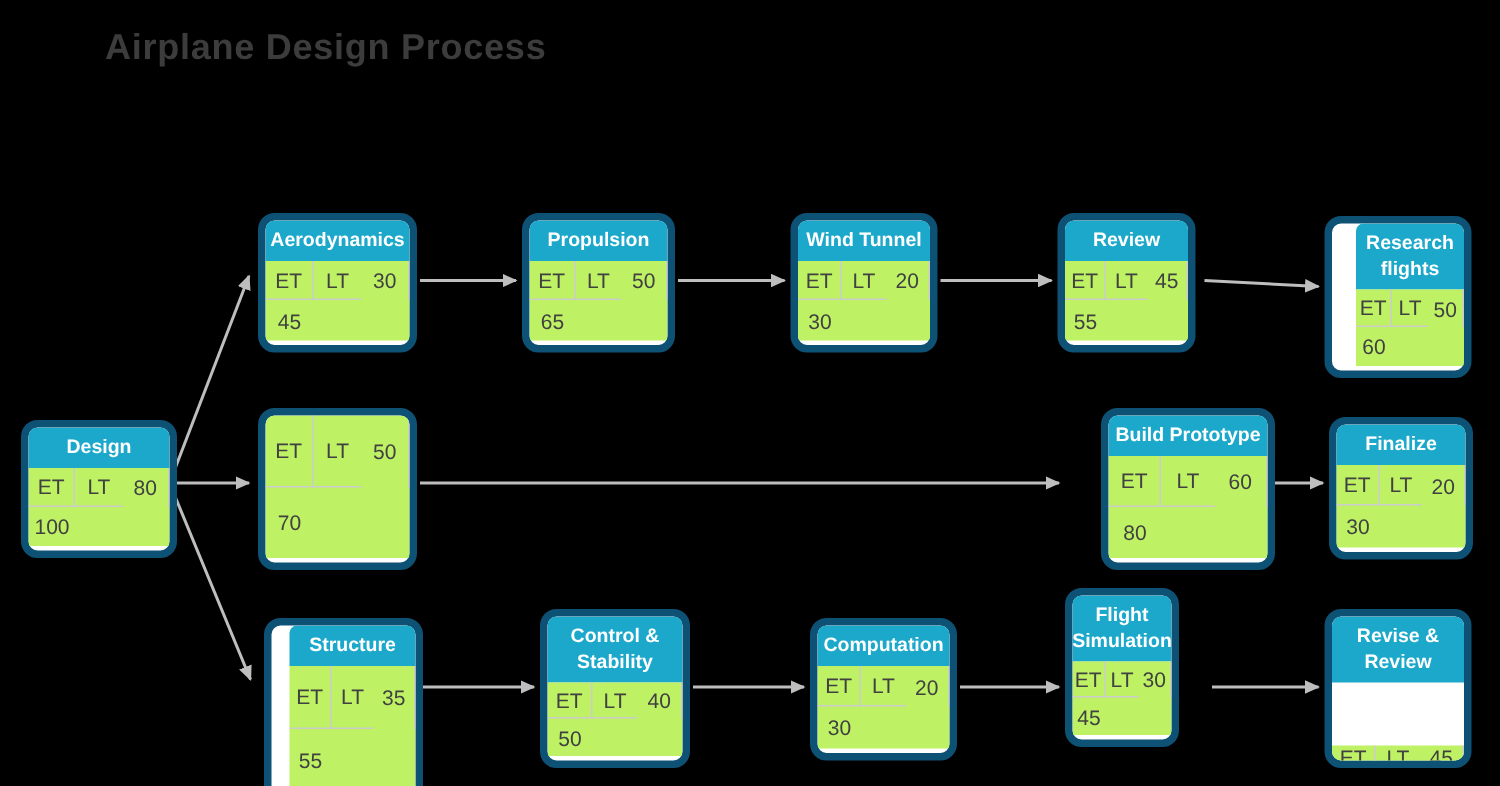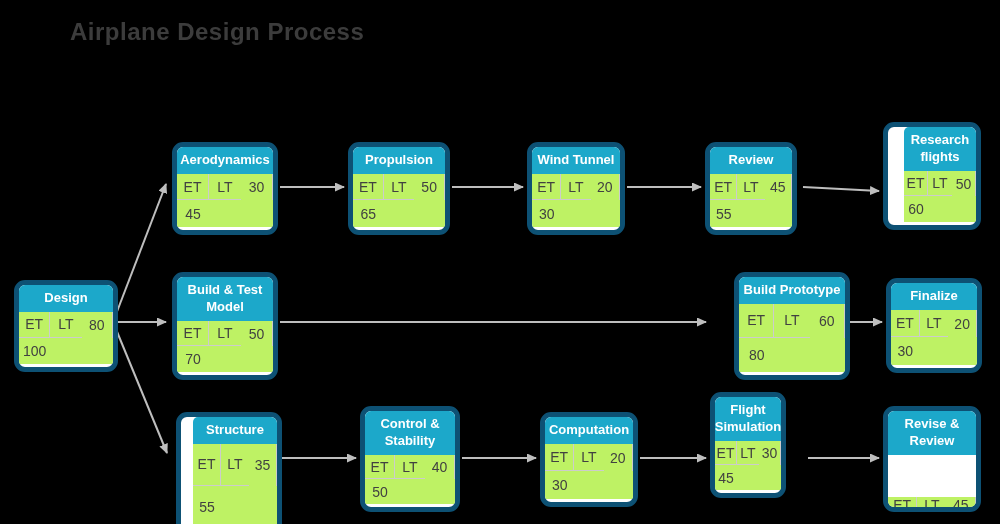--- a/index.html
+++ b/index.html
@@ -71,21 +71,21 @@
   }
   .cell.c-left  { border-right: 1px solid #cccccc; }
   .cell.r-top   { border-bottom: 1px solid #cccccc; }
 
   
   .n-design            { left: 14px;  top: 280px; width: 104px;  height: 92px; }
   .n-aerodynamics      { left: 172px; top: 142px; width: 106px; height: 93px; }
   .n-propulsion        { left: 348px; top: 142px; width: 102px; height: 93px; }
   .n-wind-tunnel       { left: 527px; top: 142px; width: 98px;  height: 93px; }
   .n-review            { left: 705px; top: 142px; width: 92px;  height: 93px; }
-  .n-research-flights  { left: 883px; top: 122px; width: 98px;  height: 108px; padding-left: 16px; }
+  .n-research-flights  { left: 883px; top: 144px; width: 98px;  height: 108px; padding-left: 16px; }
   .n-build-test-model  { left: 172px; top: 272px; width: 106px; height: 108px; }
   .n-build-prototype   { left: 734px; top: 272px; width: 116px;  height: 108px; }
   .n-finalize          { left: 886px; top: 278px; width: 96px;  height: 95px; }
   .n-structure         { left: 176px; top: 412px; width: 106px; height: 124px; padding-left: 12px; }
   .n-control-stability { left: 360px; top: 406px; width: 100px; height: 106px; }
   .n-computation       { left: 540px; top: 412px; width: 98px;  height: 95px; }
   .n-flight-simulation { left: 710px; top: 392px; width: 76px;  height: 106px; }
   .n-revise-review     { left: 883px; top: 406px; width: 98px;  height: 106px; gap: 42px; }
 </style>
 </head>
@@ -170,21 +170,20 @@
     <div class="node-header">Research flights</div>
     <div class="node-table">
       <div class="cell c-left r-top">ET</div>
       <div class="cell r-top">LT</div>
       <div class="cell c-left">50</div>
       <div class="cell">60</div>
     </div>
   </div>
 
   <div class="node n-build-test-model">
-    <div class="node-header">Build &amp; Test Model</div>
     <div class="node-table">
       <div class="cell c-left r-top">ET</div>
       <div class="cell r-top">LT</div>
       <div class="cell c-left">50</div>
       <div class="cell">70</div>
     </div>
   </div>
 
   <div class="node n-build-prototype">
     <div class="node-header">Build Prototype</div>

